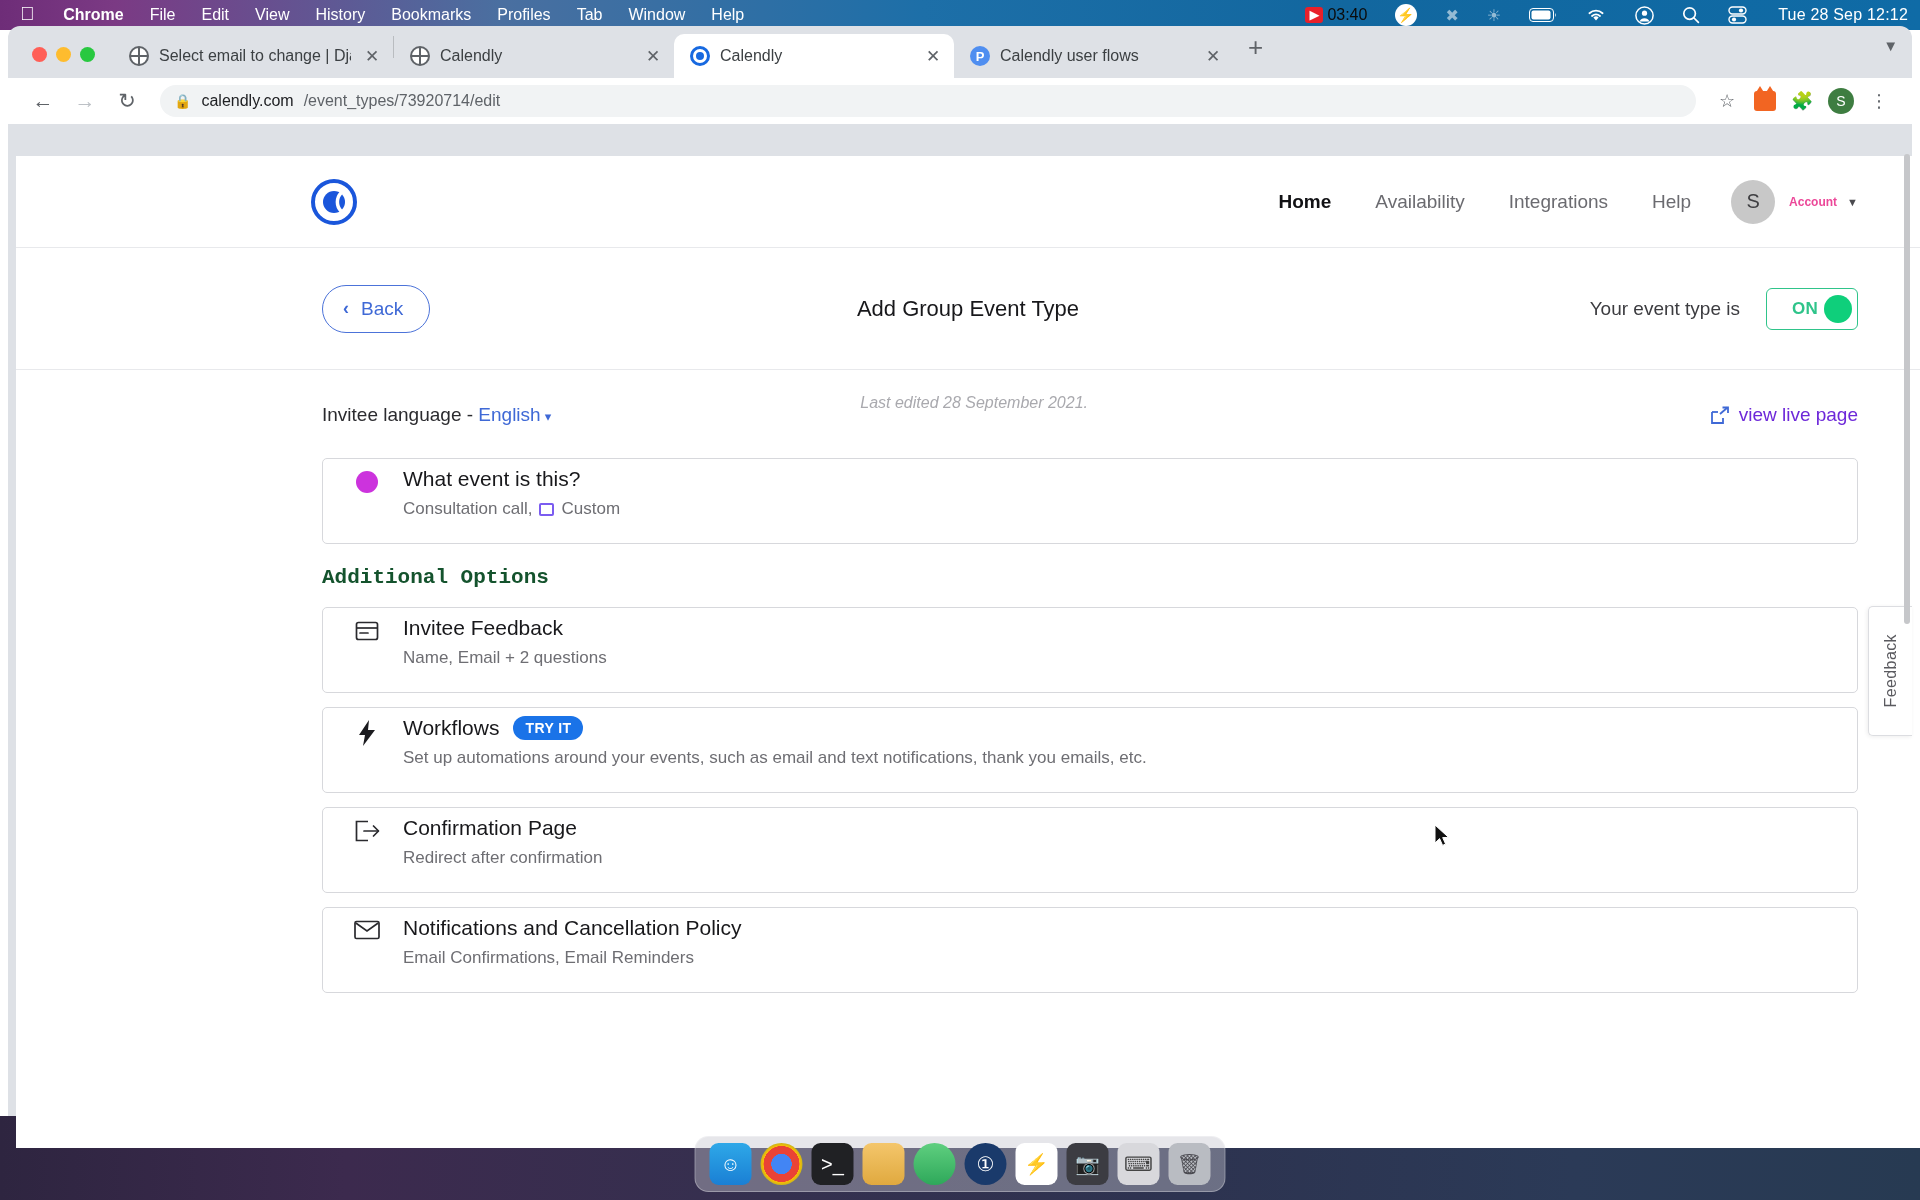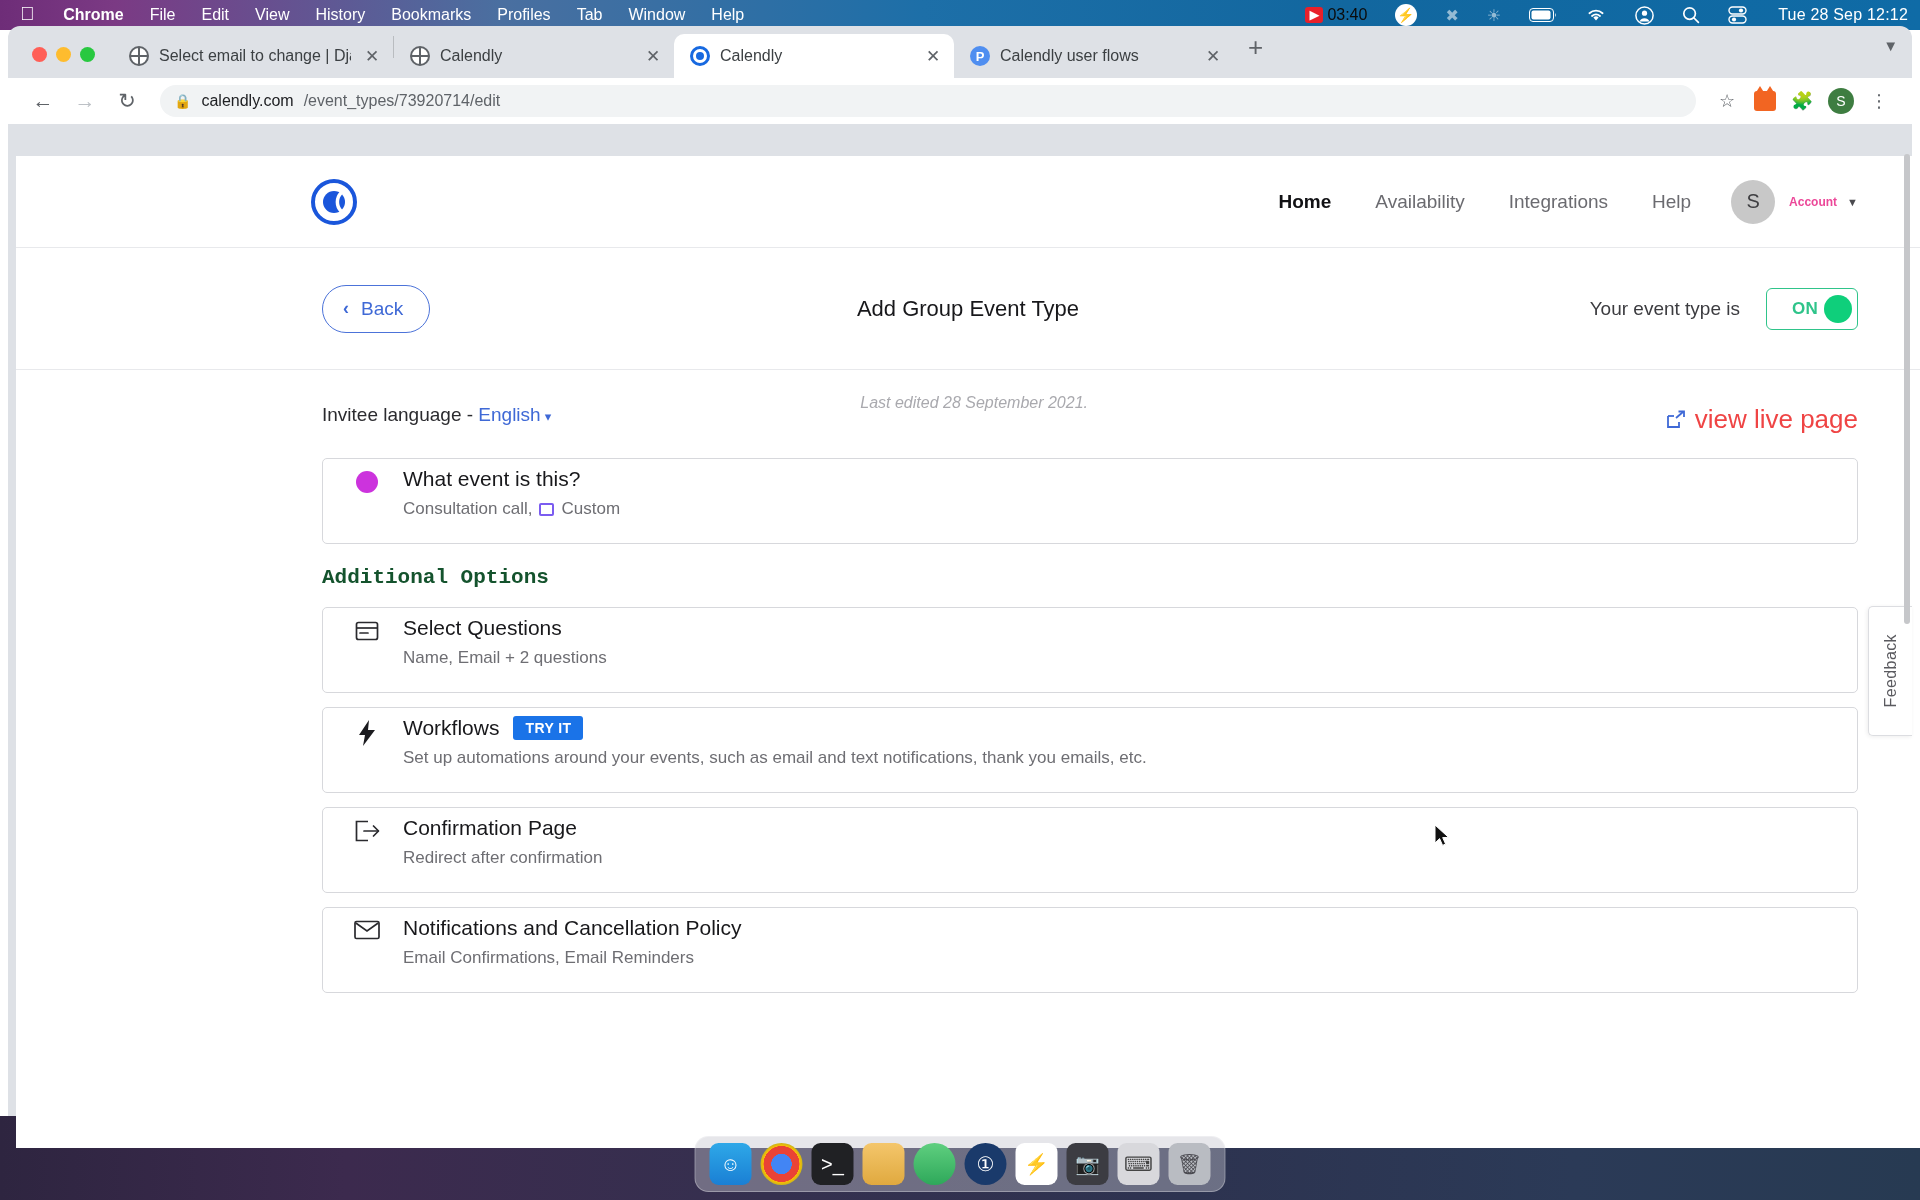--- a/index.html
+++ b/index.html
@@ -174,34 +174,34 @@
   .lang a { color: #3f69d6; text-decoration: none; }
   .lang .chev { color: #3f69d6; font-size: 13px; margin-left: 4px; }
   .last-edited {
     position: absolute; left: 0; right: 0; top: 22px; text-align: right;
     font-size: 16px; color: #a9a9ae; font-style: italic; line-height: 1.35;
     width: 100%; pointer-events: none;
   }
   .last-edited span { display: block; width: 240px; margin: 0 auto; }
   .live-link {
     margin-left: auto; display: inline-flex; align-items: center; gap: 10px;
-    color: #ef4444; font-size: 26px; padding-top: 10px;
+    color: #6d28d9; font-size: 19px; padding-top: 10px;
   }
 
   .card {
     border: 1px solid #d7d8dc; border-radius: 5px; background: #fff;
     padding: 8px 30px 24px 30px; margin-bottom: 14px;
     display: flex; gap: 22px; align-items: flex-start;
   }
   .card .ico { width: 28px; flex: 0 0 28px; padding-top: 4px; display:flex; justify-content:center; }
   .card .ctitle { font-size: 21px; color: #18181b; display:flex; align-items:center; gap: 14px; }
   .card .csub { font-size: 17px; color: #6e6e73; margin-top: 8px; display:flex; align-items:center; gap: 7px; }
   .dot-purple { width: 22px; height: 22px; border-radius: 50%; background: #cc33dd; }
   .badge-tryit {
-    background: #1a73e8; color: #fff; border-radius: 3px; font-size: 14px;
+    background: #1a73e8; color: #fff; border-radius: 12px; font-size: 14px;
     font-weight: bold; letter-spacing: .4px; padding: 5px 12px; line-height: 1;
   }
   .section-title { font-size: 21px; font-weight: bold; color: #14532d; margin: 22px 0 18px 0; font-family: Liberation Mono, monospace; }
   .mini-box {
     width: 15px; height: 13px; border: 2px solid #7b5cf0; border-radius: 2px; display:inline-block;
   }
 
   
   .feedback {
     position: absolute; right: 8px; top: 450px; width: 44px; height: 130px;
@@ -435,21 +435,21 @@
 
       <div class="card">
         <div class="ico">
           <svg width="24" height="22" viewBox="0 0 24 22">
             <rect x="1.5" y="2.5" width="21" height="17" rx="2" fill="none" stroke="#2a2a2e" stroke-width="1.7"></rect>
             <path d="M1.5 8 h21" stroke="#2a2a2e" stroke-width="1.7"></path>
             <path d="M5 13 h8" stroke="#2a2a2e" stroke-width="1.7" stroke-linecap="round"></path>
           </svg>
         </div>
         <div>
-          <div class="ctitle">Select Questions</div>
+          <div class="ctitle">Invitee Feedback</div>
           <div class="csub">Name, Email + 2 questions</div>
         </div>
       </div>
 
       <div class="card">
         <div class="ico">
           <svg width="18" height="26" viewBox="0 0 18 26">
               <path d="M11 0 L1 15 h6 l-2 11 L17 10 h-7z" fill="#1b1b1f"></path>
             </svg>
         </div>

